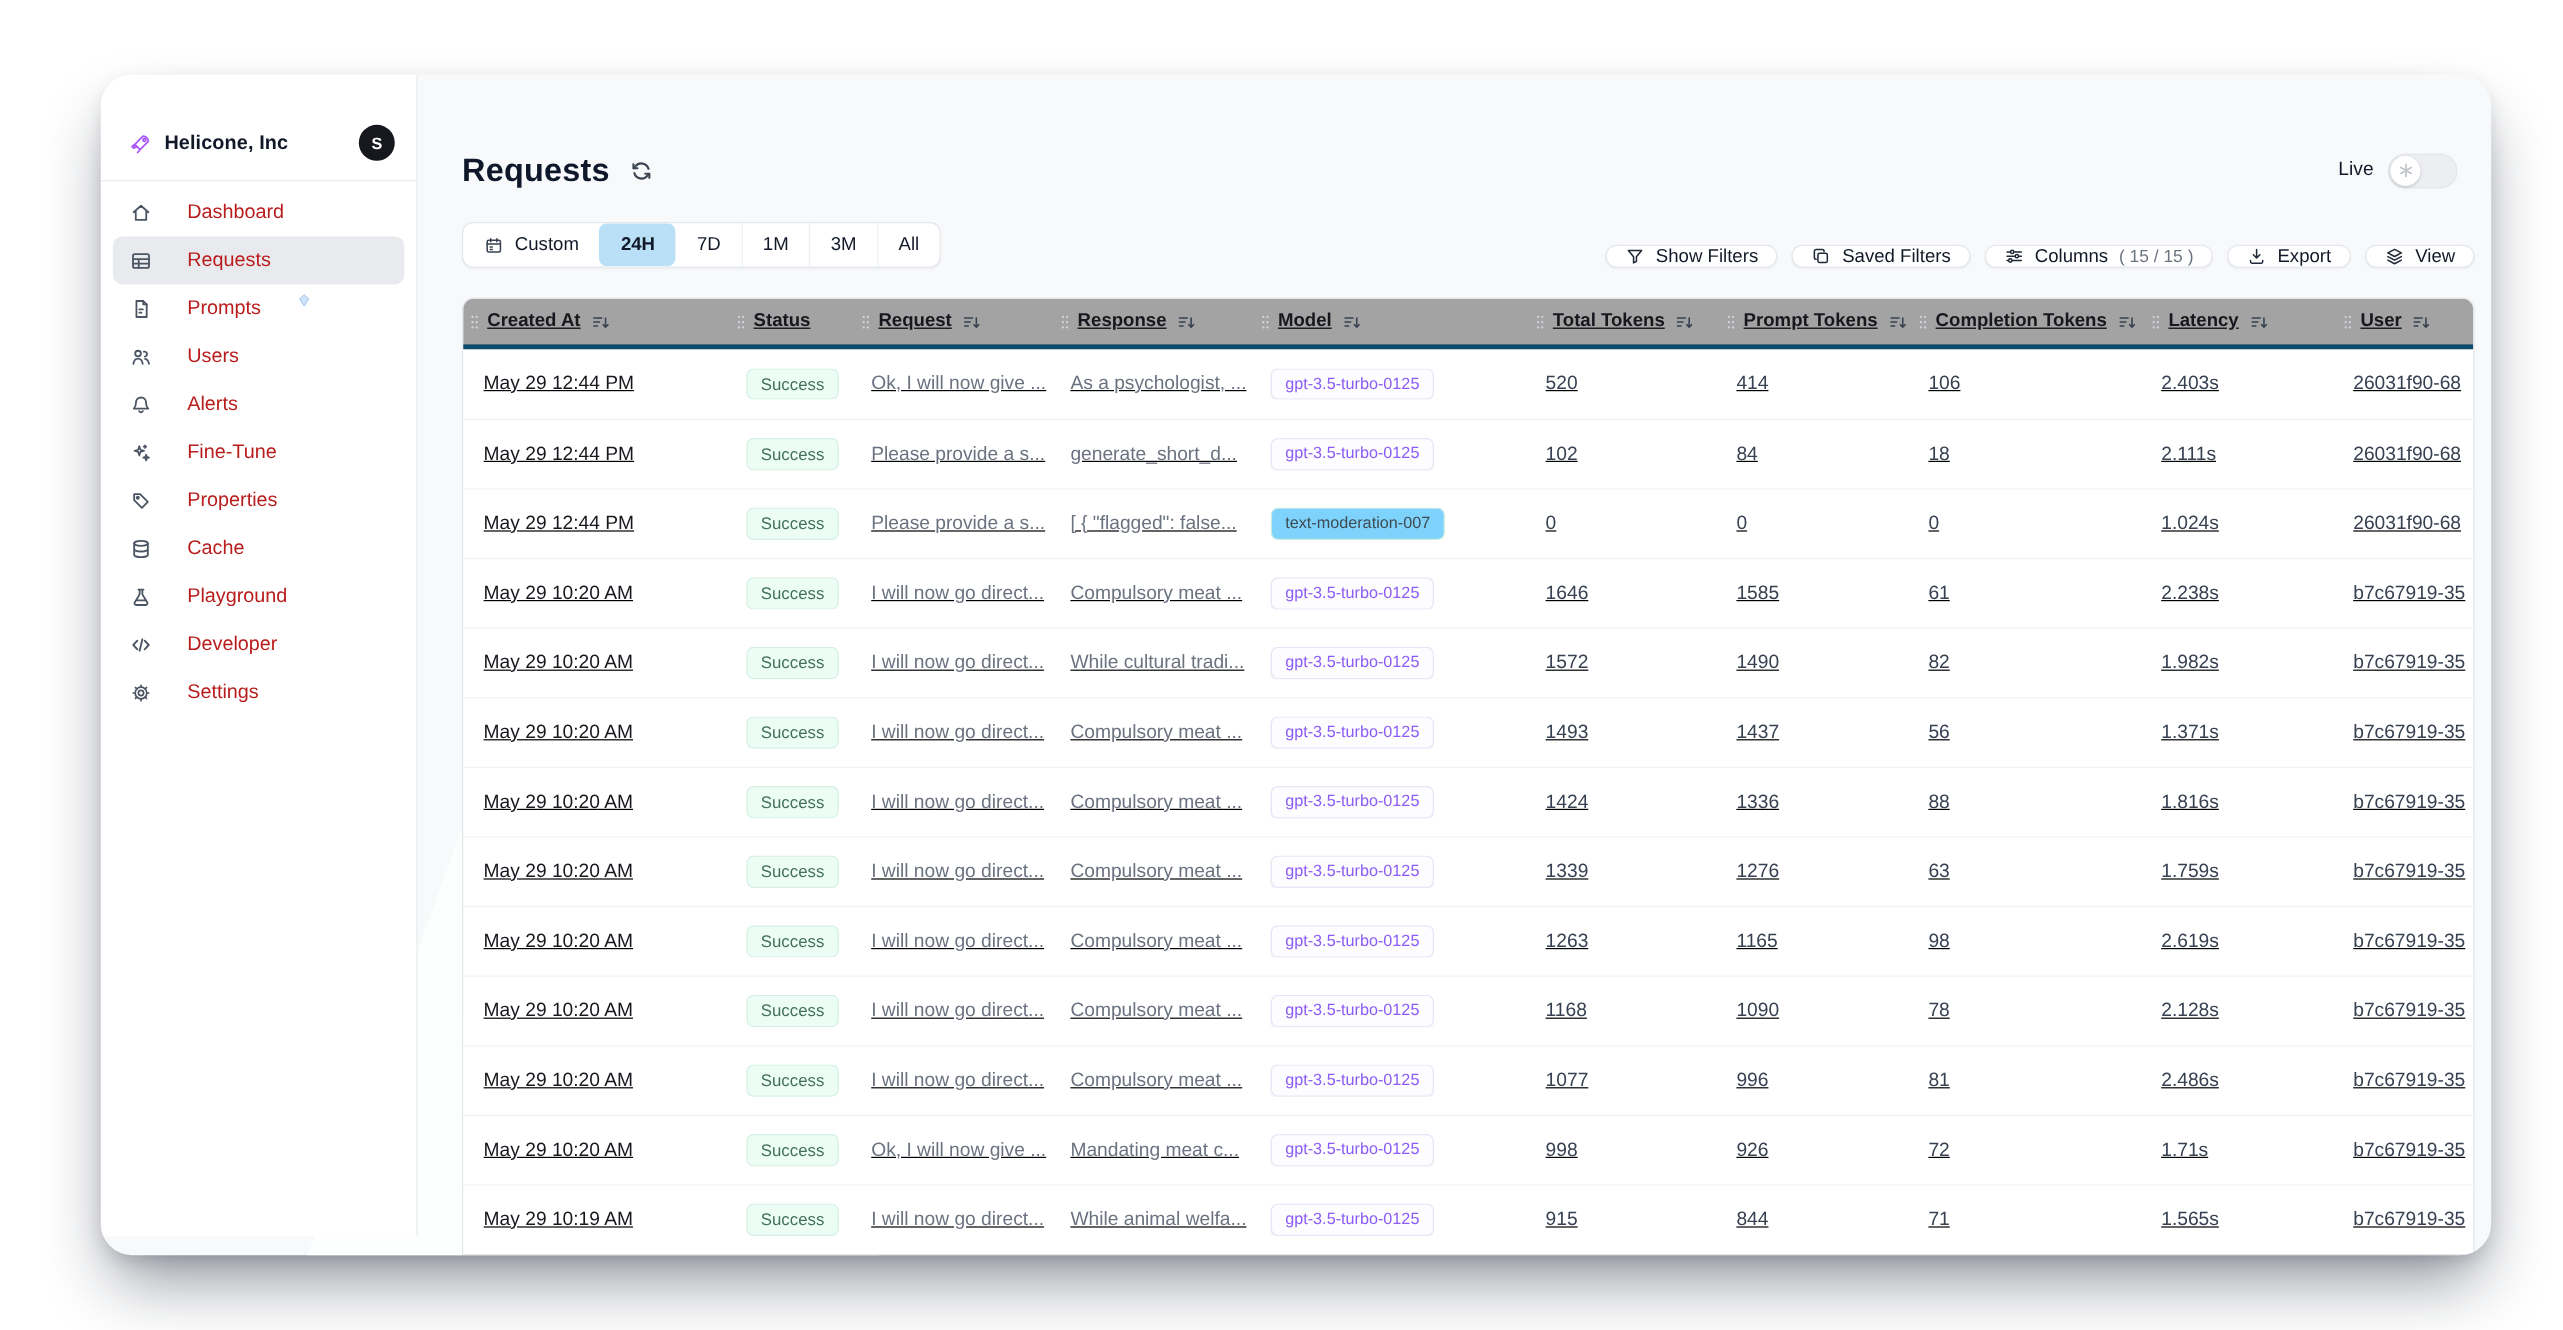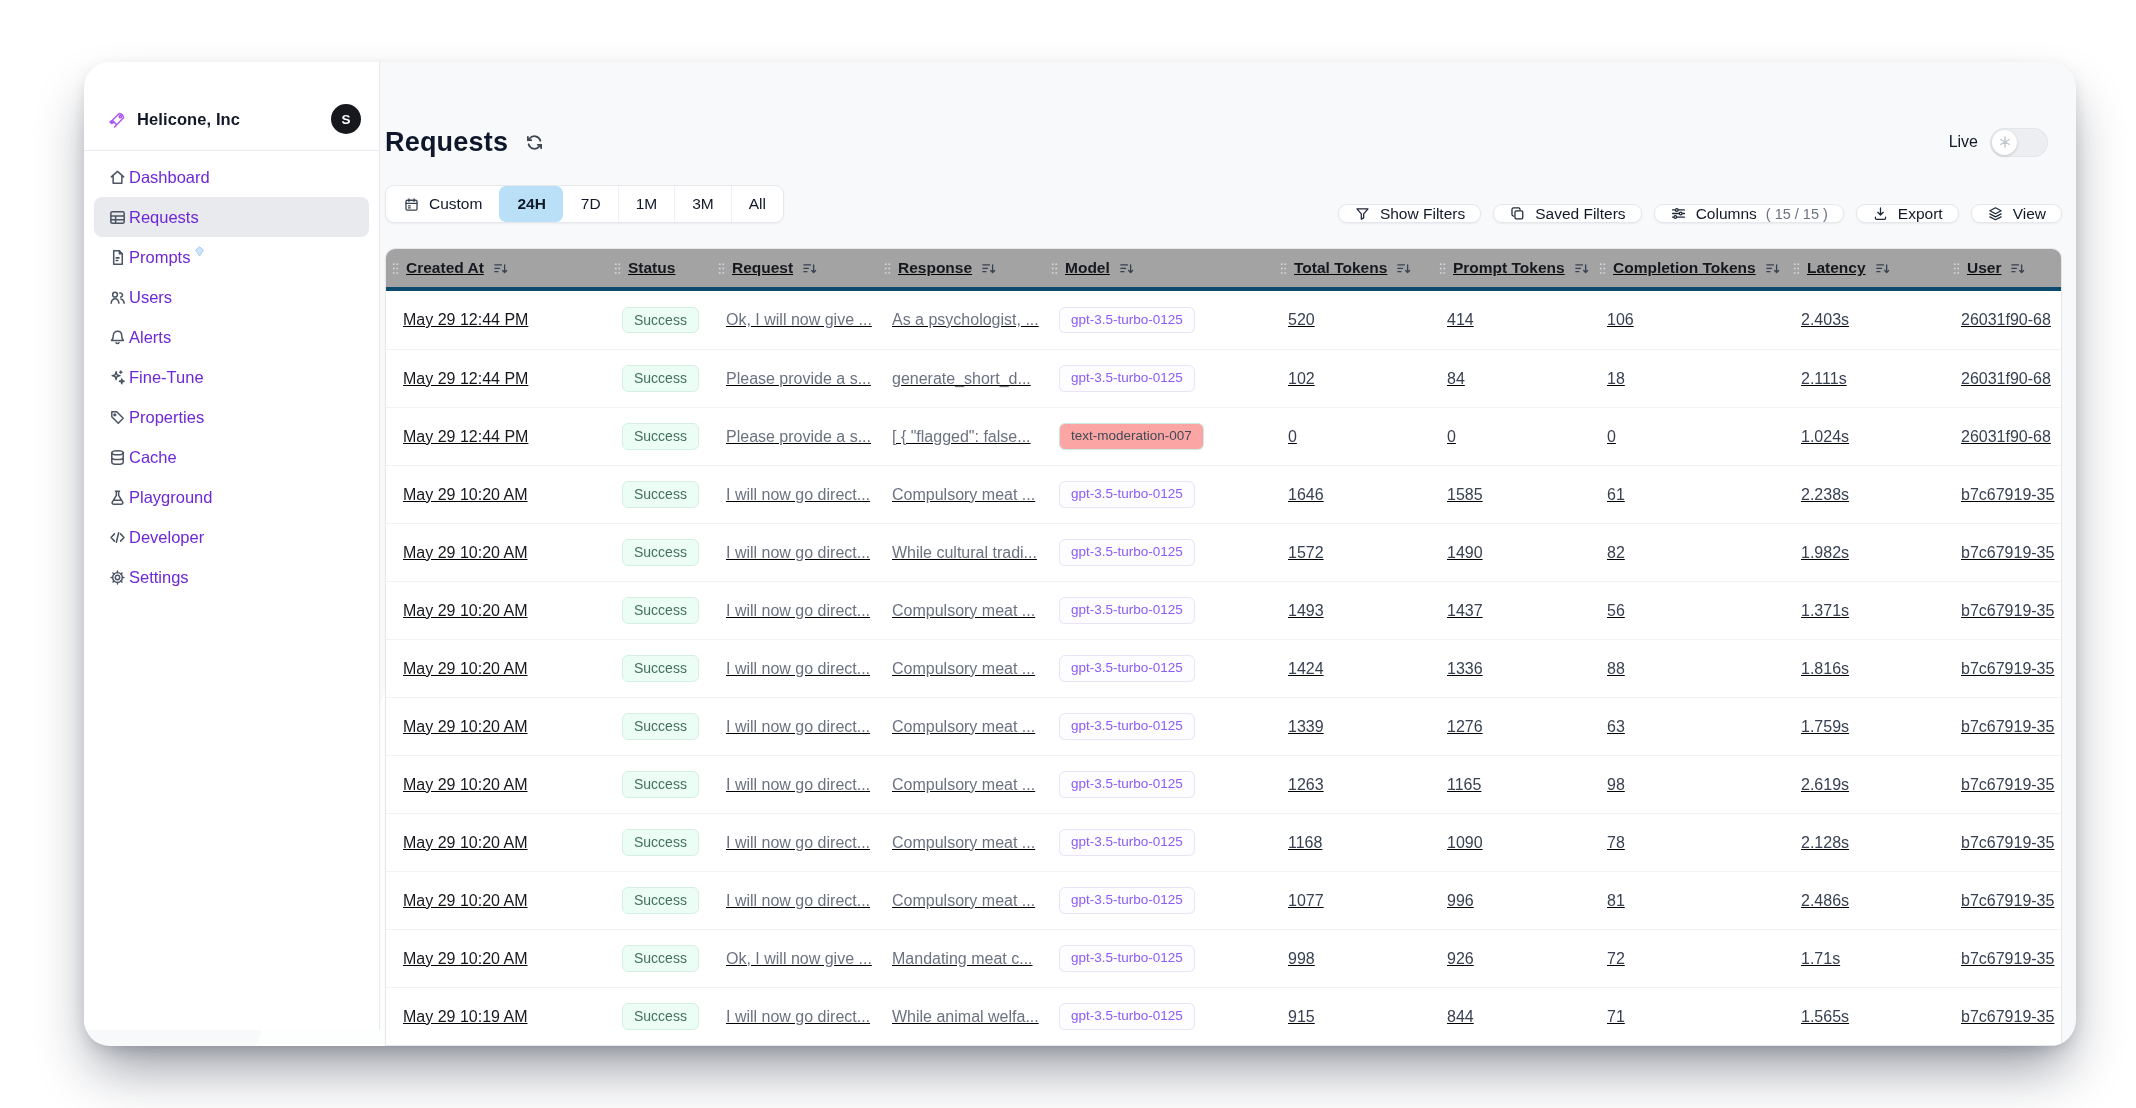--- a/index.html
+++ b/index.html
@@ -14,37 +14,37 @@
   }
   .watermark {
     position:absolute; left:170px; top:300px; width:480px; height:690px;
     background:rgba(255,255,255,.75);
     clip-path:polygon(52% 0, 0 100%, 100% 100%);
     pointer-events:none;
   }
 
   
   .sidebar {
-    position:absolute; left:0; top:0; bottom:16px; width:296px;
+    position:absolute; left:0; top:0; bottom:16px; width:264px;
     background:#ffffff; border-right:1px solid #e7e9ec;
   }
   .org {
     height:88px; padding:26px 18px 0 24px; display:flex; align-items:center; gap:10px;
   }
   .org-divider { height:1px; background:#e9ebee; margin:0; }
   .org-name { font-size:16.5px; font-weight:700; color:#111827; letter-spacing:.1px; }
   .avatar {
     margin-left:auto; width:30px; height:30px; border-radius:50%;
     background:#16181d; color:#fff; display:flex; align-items:center; justify-content:center;
     font-size:13.5px; font-weight:700;
   }
   .nav { padding:6px 10px 0 10px; }
   .nav-item {
-    height:40px; display:flex; align-items:center; gap:2px; padding:0 14px;
-    border-radius:8px; color:#6d28d9; cursor:pointer;
+    height:40px; display:flex; align-items:center; gap:29px; padding:0 14px;
+    border-radius:8px; color:#b91c1c; cursor:pointer;
   }
   .nav-item.active { background:#e9eaee; }
   .nav-icon { width:19px; height:19px; color:#4b5563; display:flex; align-items:center; }
   .nav-icon svg { width:19px; height:19px; }
   .nav-label { font-size:16.5px; font-weight:500; }
   .gem { margin-left:2px; margin-top:-10px; }
 
   
   .main { position:absolute; left:264px; top:0; right:0; bottom:0; padding:58px 14px 0 37px; }
   .title-row { display:flex; align-items:center; height:44px; }
@@ -108,21 +108,21 @@
   .tbody .grid-row { height:58px; border-top:1px solid #f1f3f5; cursor:pointer;text-decoration:underline; }
   .tbody .grid-row:first-child { border-top:none; }
   .td { padding:0 8px 0 14px; font-size:16px; color:#374151; overflow:hidden; white-space:nowrap; }
   .td.date { color:#16181d; font-weight:500; padding-left:17px; }
   .td.dim { color:#6b7280; }
   .badge {
     display:inline-block; padding:4px 11px; border-radius:6px; font-size:14px; line-height:1.2;
   }
   .badge.success { background:#ecfdf5; color:#44705d; border:1px solid #d5f0e3; }
   .badge.model-purple { background:#fdfcff; color:#8b5cf6; border:1px solid #eae4f8; font-size:13.5px; font-weight:500; box-shadow:0 1px 1px rgba(16,24,40,.04); }
-  .badge.model-teal { background:#fca5a5; color:#3f4a54; border:1px solid #c9eae2; font-size:13.5px; font-weight:500; }
+  .badge.model-teal { background:#7dd3fc; color:#3f4a54; border:1px solid #c9eae2; font-size:13.5px; font-weight:500; }
 </style>
 </head>
 <body>
 
 <div class="card">
   <div class="watermark"></div>
 
   <div class="sidebar">
     <div class="org">
       <span class="nav-icon" style="color:#a855f7">

